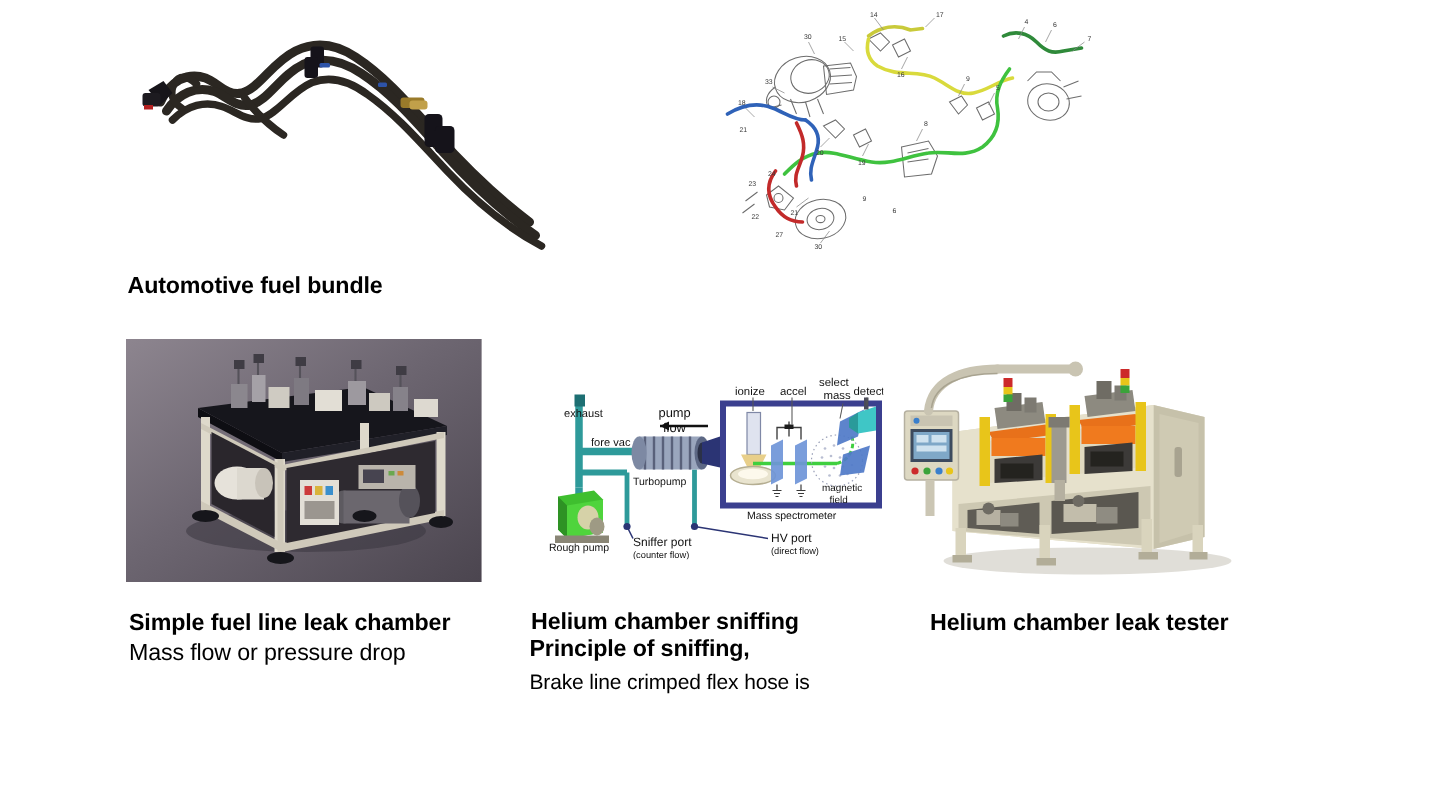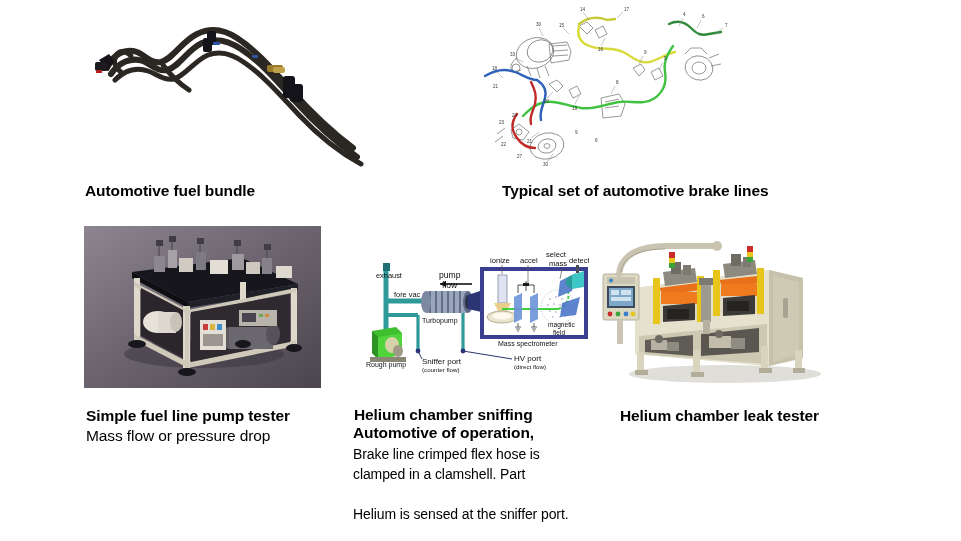--- a/index.html
+++ b/index.html
@@ -204,21 +204,20 @@
         <text x="18" y="140">22</text>
           <text x="34" y="152">27</text>
         <text x="92" y="128">9</text>
           <text x="112" y="136">6</text>
       </g>
     </svg>
   </div>
 
   <div class="abs cap-bold" style="left:85px; top:181px;">Automotive fuel bundle</div>
 
-  <div class="abs cap-bold" style="left:502px; top:181px;">Typical set of automotive brake lines</div>
 
   <div class="photo" id="fuel-tester-photo">
     <svg width="237" height="162" viewBox="0 0 237 162">
       <defs>
         <linearGradient id="bgGrad" x1="0" y1="0" x2="1" y2="1">
           <stop offset="0%" stop-color="#8d858f"></stop>
           <stop offset="45%" stop-color="#6d6671"></stop>
           <stop offset="100%" stop-color="#4b454f"></stop>
         </linearGradient>
       </defs>
@@ -555,30 +554,28 @@
       <circle cx="120" cy="14" r="5" fill="#c9c4b2"></circle>
 
       <g>
         <rect x="104" y="50" width="10" height="40" fill="#9d9a90"></rect>
         <rect x="102" y="46" width="14" height="7" fill="#7d7a72"></rect>
         <rect x="106" y="88" width="7" height="14" fill="#b5b0a0"></rect>
       </g>
     </svg>
   </div>
 
-  <div class="abs cap-bold" style="left:86px; top:406px;">Simple fuel line pump tester</div>
+  <div class="abs cap-bold" style="left:86px; top:406px;">Simple fuel line leak chamber</div>
 
   <div class="abs cap-plain" style="left:86px; top:426px;text-align:center;">Mass flow or pressure drop</div>
 
   <div class="abs cap-bold" style="left:620px; top:406px;">Helium chamber leak tester</div>
 
   <div class="abs cap-bold" style="left:354px; top:405px;">Helium chamber sniffing</div>
 
-  <div class="abs cap-bold" style="left:353px; top:423px;">Automotive of operation,</div>
+  <div class="abs cap-bold" style="left:353px; top:423px;">Principle of sniffing,</div>
 
   <div class="abs body-text" style="left:353px; top:444px;">Brake line crimped flex hose is</div>
 
-  <div class="abs body-text" style="left:353px; top:464px;">clamped in a clamshell.  Part</div>
-
-
-  <div class="abs body-text" style="left:353px; top:504px;">Helium is sensed at the sniffer port.</div>
+
+
 
 </div>
 
 </body></html>

